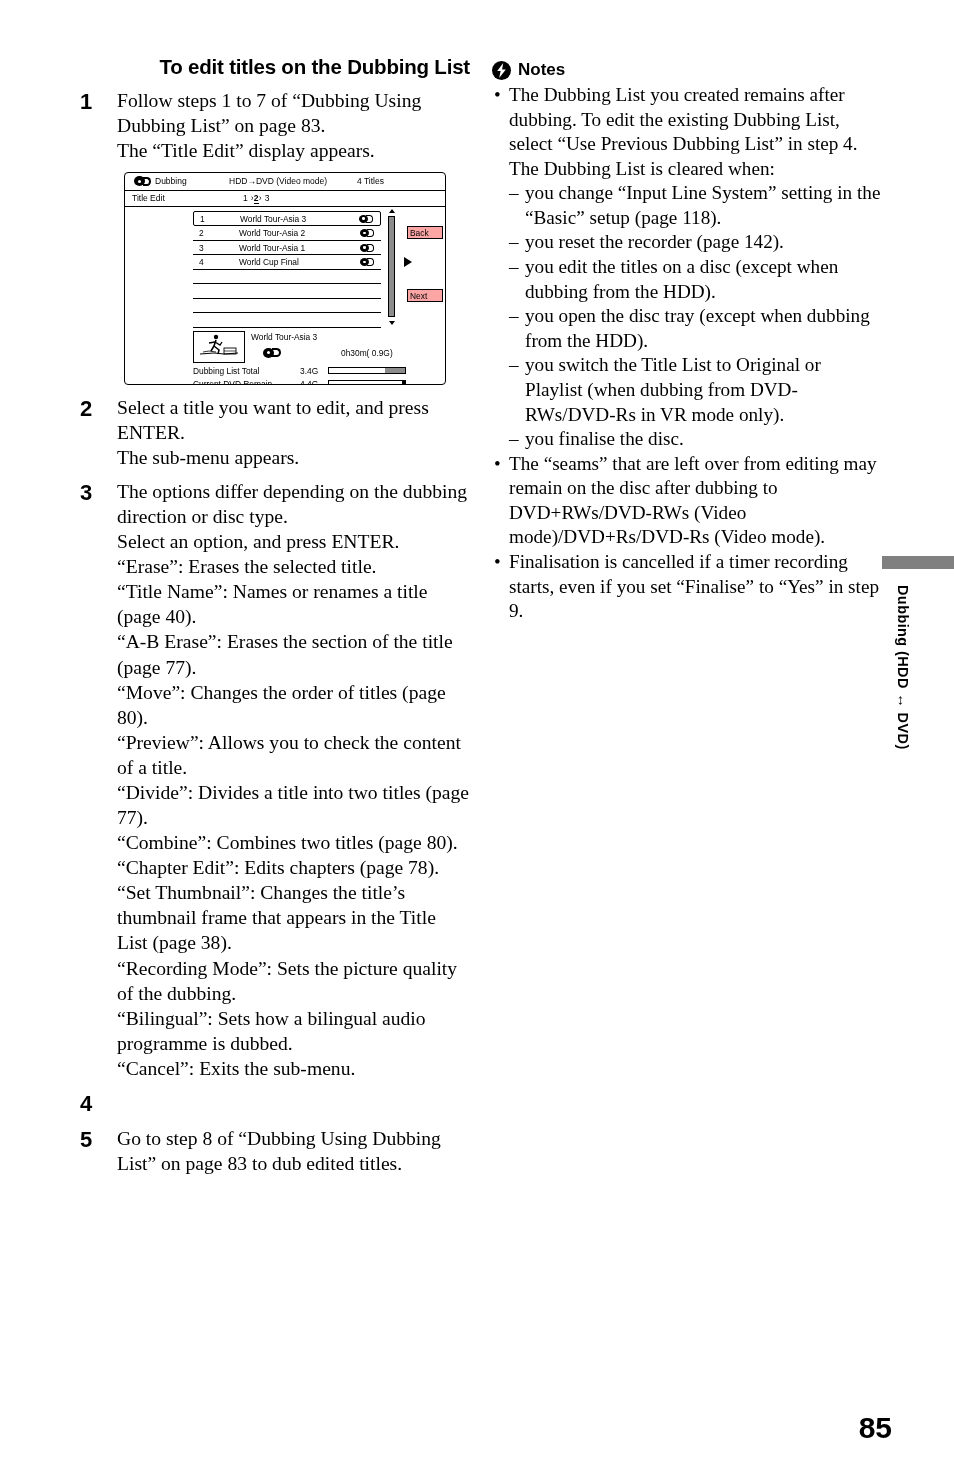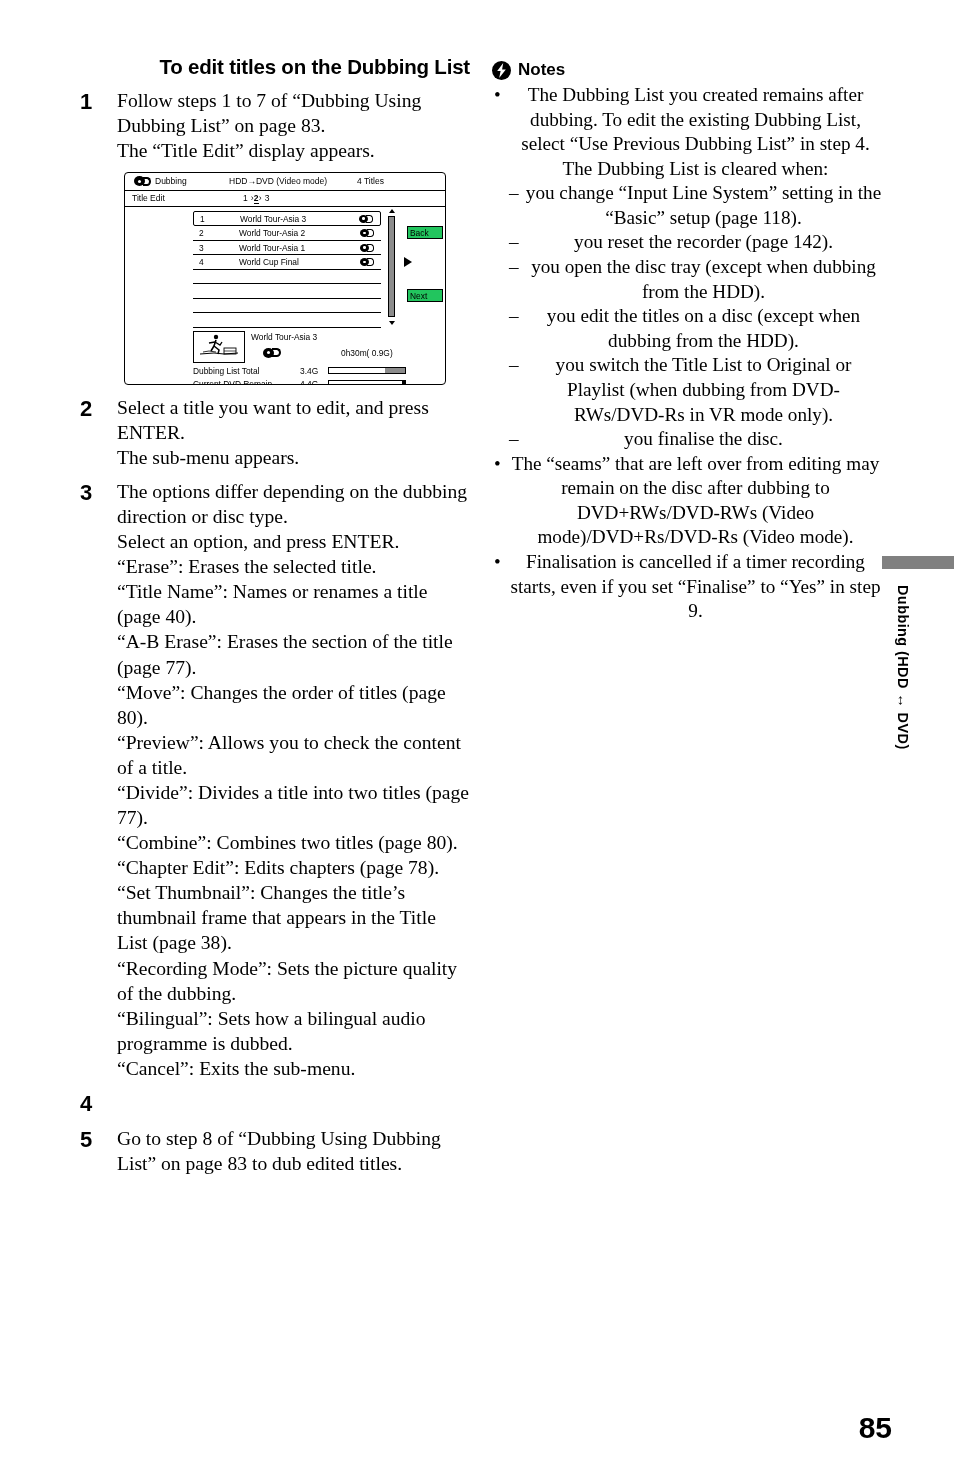--- a/index.html
+++ b/index.html
@@ -265,21 +265,21 @@
     background: #8c8c8c;
   }
 
   
   .side-btn {
     position: absolute;
     left: 282px;
     width: 36px;
     height: 13px;
     border: 1.4px solid #000;
-    background: #22c55e;
+    background: #fca5a5;
     font-size: 8.4px;
     line-height: 13px;
     padding-left: 2px;
     box-sizing: border-box;
   }
   .btn-back { top: 19px; }
   .btn-next { top: 82px; }
   .arrow-right {
     position: absolute;
     left: 279px;
@@ -388,21 +388,20 @@
     list-style: none;
     margin: 0;
     padding: 0;
     font-size: 19.2px;
     line-height: 1.28;
   }
   ul.notes > li {
     position: relative;
     padding-left: 17px;
     margin-bottom: 0px;
-    text-align: center;
   }
   ul.notes > li::before {
     content: "\2022";
     position: absolute;
     left: 2px;
     top: 0;
   }
   ul.sub {
     list-style: none;
     margin: 0;
@@ -617,22 +616,22 @@
       </span>
       <span class="notes-title">Notes</span>
     </div>
 
     <ul class="notes">
       <li>
         <span>The Dubbing List you created remains after dubbing. To edit the existing Dubbing List, select “Use Previous Dubbing List” in step 4. The Dubbing List is cleared when:</span>
         <ul class="sub">
           <li>you change “Input Line System” setting in the “Basic” setup (page 118).</li>
           <li>you reset the recorder (page 142).</li>
+          <li>you edit the titles on a disc (except when dubbing from the HDD).</li>
           <li>you open the disc tray (except when dubbing from the HDD).</li>
-          <li>you edit the titles on a disc (except when dubbing from the HDD).</li>
           <li class="pad">you switch the Title List to Original or Playlist (when dubbing from DVD-RWs/DVD-Rs in VR mode only).</li>
           <li>you finalise the disc.</li>
         </ul>
       </li>
       <li>The “seams” that are left over from editing may remain on the disc after dubbing to DVD+RWs/DVD-RWs (Video mode)/DVD+Rs/DVD-Rs (Video mode).</li>
       <li>Finalisation is cancelled if a timer recording starts, even if you set “Finalise” to “Yes” in step 9.</li>
     </ul>
   </div>
 
   <div class="side-tab">

